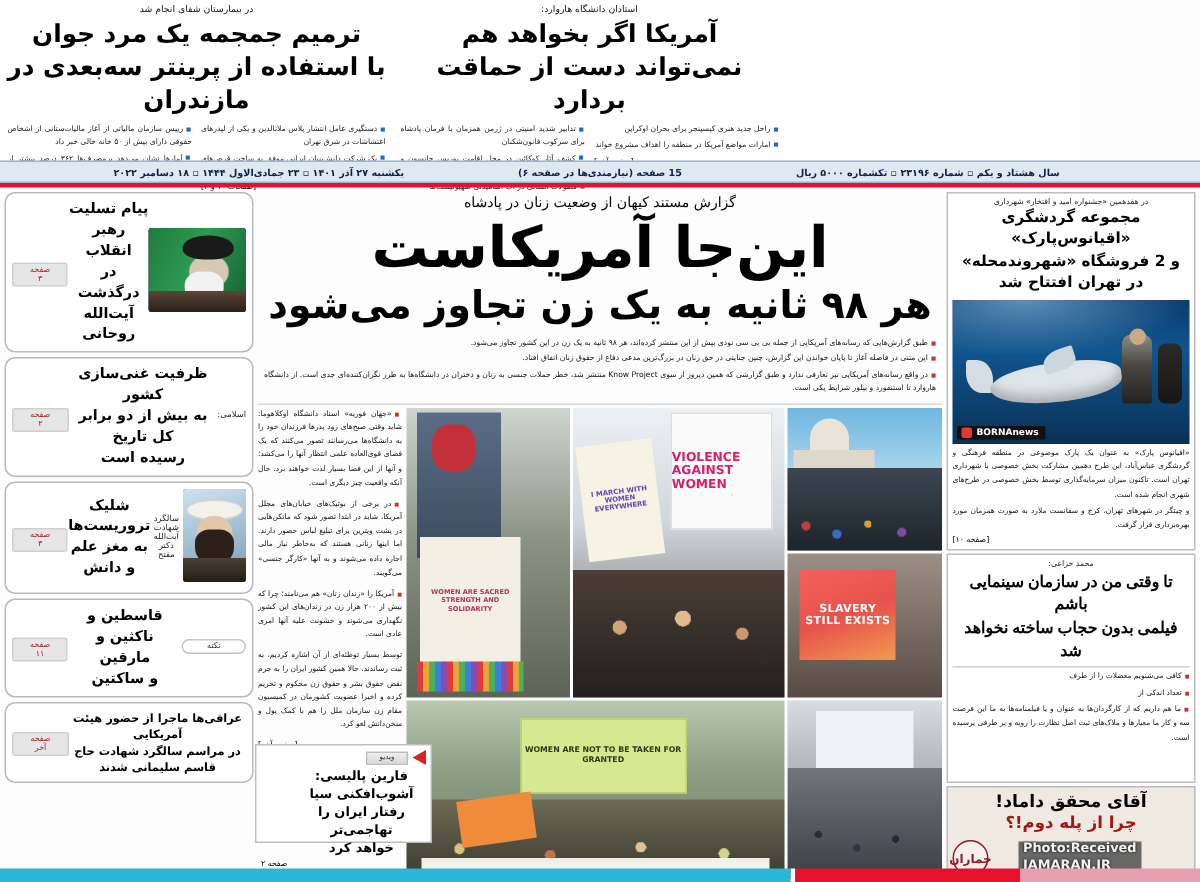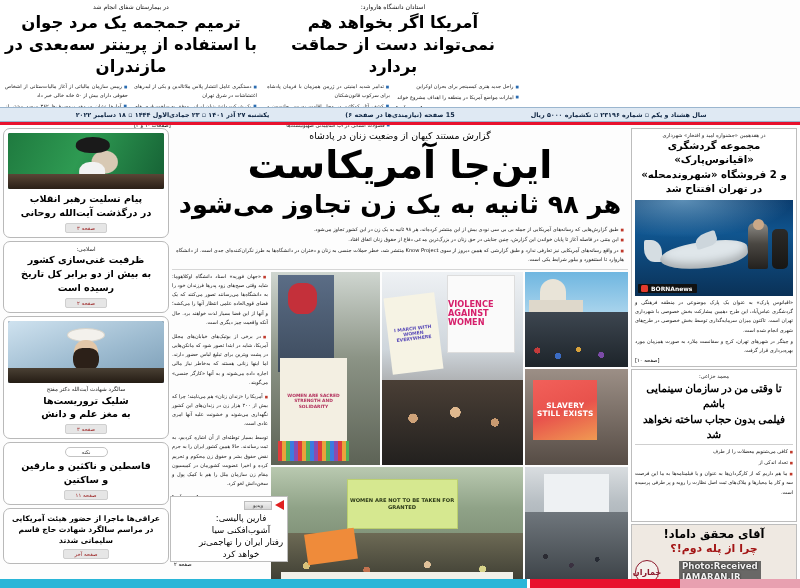--- a/index.html
+++ b/index.html
@@ -156,21 +156,21 @@
     gap: 3px; padding: 2px 3px;
   }
   .col-right { width: 166px; display: flex; flex-direction: column; gap: 3px; }
   .col-main  { flex: 1; display: flex; flex-direction: column; gap: 2px; }
   .col-left  { width: 166px; display: flex; flex-direction: column; gap: 2px; }
 
   
   .sbox {
     border: 1px solid #b9b9b9; border-radius: 7px;
     background: #fff; padding: 4px;
-    display: flex; flex-direction: column; align-items: center;
+    display: flex; flex-direction: row; align-items: center;
   }
   .sbox-photo {
     width: 100%; height: 56px; border-radius: 2px;
     overflow: hidden; position: relative;
     background: #123; margin-bottom: 3px;
   }
   .portrait-leader {
     width: 100%; height: 100%;
     background:
       radial-gradient(ellipse 30px 26px at 62% 52%, #d8c9b4 0 42%, transparent 46%),
@@ -486,21 +486,21 @@
     border-top: 5px solid transparent; border-bottom: 5px solid transparent;
     border-right: 9px solid #e02020;
     display: inline-block; vertical-align: middle;
   }
   .tagbar { display: flex; align-items: center; gap: 3px; justify-content: flex-start; }
   .tag-grey {
     background: linear-gradient(180deg,#f0f0f0,#d7d7d7);
     border: 1px solid #bdbdbd; font-size: 4.8px; color: #333;
     padding: 1px 8px;
   }
-  .bb-title { font-size: 9.4px; font-weight: normal; text-align: center; line-height: 1.4; margin-left: 24px; }
+  .bb-title { font-size: 9.4px; font-weight: bold; text-align: center; line-height: 1.4; margin-left: 24px; }
 
   
   .damad {
     position: relative; background: #efe9e2;
     border: 1px solid #bdbdbd; overflow: hidden;
   }
   .damad-title {
     font-size: 11.5px; font-weight: bold; color: #000;
     text-align: center; line-height: 1.3; padding-top: 2px;
   }

